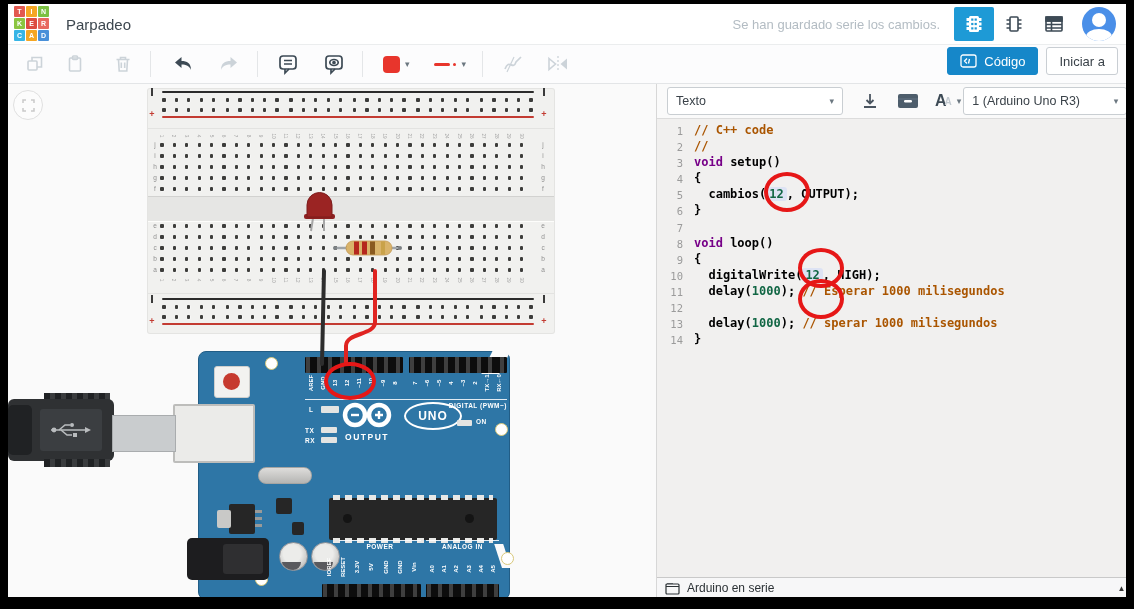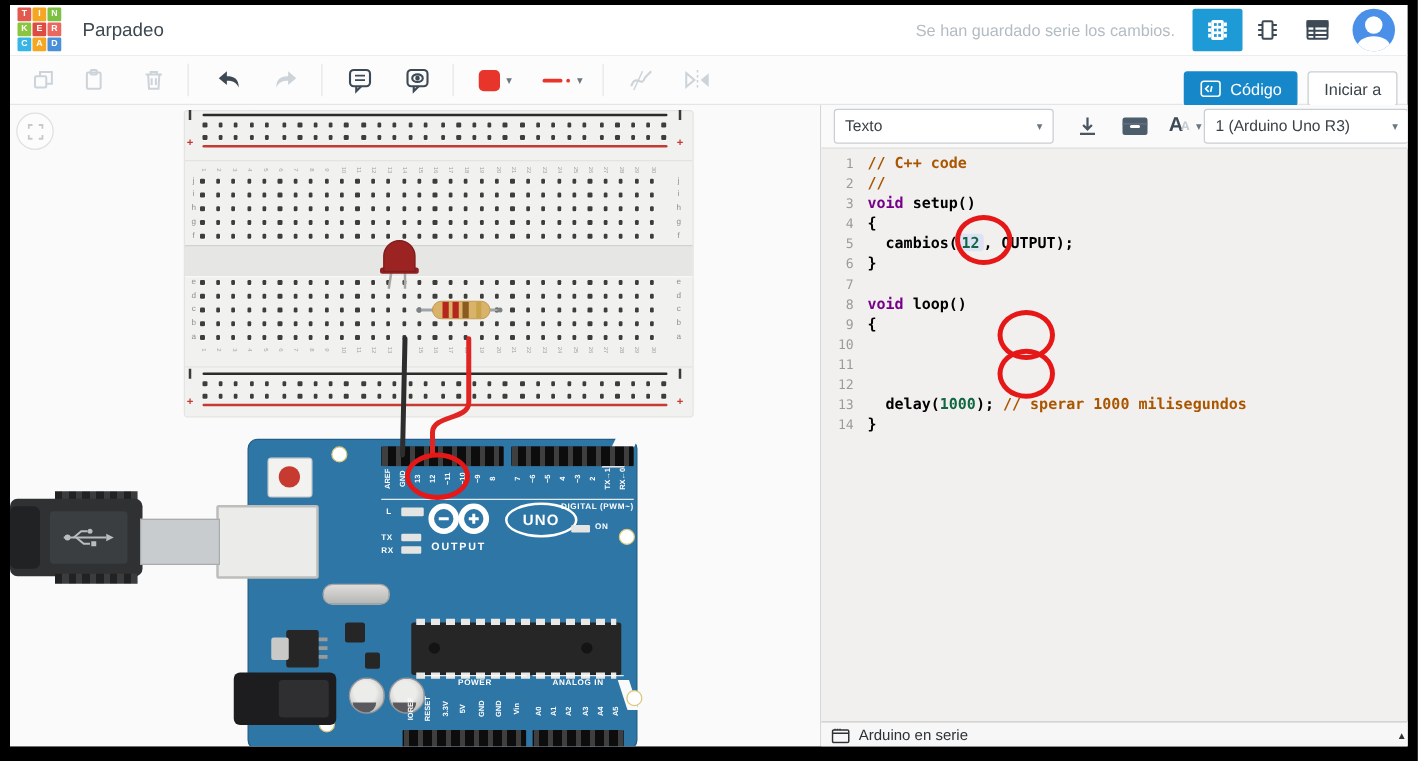--- a/index.html
+++ b/index.html
@@ -18,21 +18,21 @@
   .avatar .head{position:absolute;left:10px;top:6px;width:14px;height:14px;border-radius:50%;background:#fff;}
   .avatar .body{position:absolute;left:4px;top:22px;width:26px;height:16px;border-radius:50%;background:#fff;}
   
   .toolbar{position:relative;height:38px;background:#fcfcfd;border-bottom:1px solid #e3e5e7;display:flex;align-items:center;}
   .tbtn{border:0;background:transparent;padding:2px;margin-left:14px;cursor:pointer;display:flex;align-items:center;}
   .tsep{width:1px;height:26px;background:#e4e6e8;margin-left:14px;}
   .caret{font-size:9px;color:#6b7780;margin-left:5px;}
   .swatch{width:17px;height:17px;border-radius:4px;background:#e8352c;}
   .resline{width:16px;height:3px;border-radius:2px;background:#e8352c;position:relative;}
   .resline::after{content:"";position:absolute;right:-6px;top:0;width:3px;height:3px;border-radius:2px;background:#e8352c;}
-  .tb-right{position:absolute;right:8px;top:12px;display:flex;gap:8px;align-items:center;}
+  .tb-right{position:absolute;right:8px;top:2px;display:flex;gap:8px;align-items:center;}
   .btn{height:28px;border-radius:3px;font-size:13px;display:flex;align-items:center;gap:7px;padding:0 12px;cursor:pointer;border:1px solid #c9ced3;background:#fff;color:#3a4249;}
   .btn.blue{background:#1687c9;border-color:#1687c9;color:#fff;}
   .play{width:0;height:0;border-left:9px solid #3d4247;border-top:5.5px solid transparent;border-bottom:5.5px solid transparent;}
   .simwrap{position:relative;}
   .ann{border:4px solid #e61717;border-radius:50%;position:absolute;pointer-events:none;}
   .simwrap .ann{left:-11px;top:-8px;right:-11px;bottom:-8px;}
   
   .main{position:relative;height:514px;display:flex;}
   .canvas{position:relative;width:648px;height:514px;background:#fafafa;overflow:hidden;flex:none;}
   .divider{width:1px;background:#d7d7d7;flex:none;}
@@ -943,22 +943,22 @@
       <div class="cp-code" id="code">
             <div class="cl"><div class="lnum">1</div><div class="ltext"><span class="cm">// C++ code</span></div></div>
             <div class="cl"><div class="lnum">2</div><div class="ltext"><span class="cm">//</span></div></div>
             <div class="cl"><div class="lnum">3</div><div class="ltext"><span class="kw">void</span><span class="pl"> setup()</span></div></div>
             <div class="cl"><div class="lnum">4</div><div class="ltext"><span class="pl">{</span></div></div>
             <div class="cl"><div class="lnum">5</div><div class="ltext"><span class="pl">  cambios(</span><span class="pin">12</span><span class="pl">, OUTPUT);</span></div></div>
             <div class="cl"><div class="lnum">6</div><div class="ltext"><span class="pl">}</span></div></div>
             <div class="cl"><div class="lnum">7</div><div class="ltext"></div></div>
             <div class="cl"><div class="lnum">8</div><div class="ltext"><span class="kw">void</span><span class="pl"> loop()</span></div></div>
             <div class="cl"><div class="lnum">9</div><div class="ltext"><span class="pl">{</span></div></div>
-            <div class="cl"><div class="lnum">10</div></div>
-            <div class="cl"><div class="lnum">11</div></div>
+            <div class="cl"><div class="lnum">10</div><div class="ltext"><span class="pl">  digitalWrite(</span><span class="pin">12</span><span class="pl">, HIGH);</span></div></div>
+            <div class="cl"><div class="lnum">11</div><div class="ltext"><span class="pl">  delay(</span><span class="nm">1000</span><span class="pl">); </span><span class="cm">// Esperar 1000 milisegundos</span></div></div>
             <div class="cl"><div class="lnum">12</div></div>
             <div class="cl"><div class="lnum">13</div><div class="ltext"><span class="pl">  delay(</span><span class="nm">1000</span><span class="pl">); </span><span class="cm">// sperar 1000 milisegundos</span></div></div>
             <div class="cl"><div class="lnum">14</div><div class="ltext"><span class="pl">}</span></div></div>
           </div>
 
       <div class="ann code-ann" style="left:107px;top:88px;width:38px;height:32px"></div>
       <div class="ann code-ann" style="left:141px;top:164px;width:38px;height:32px"></div>
       <div class="ann code-ann" style="left:141px;top:195px;width:38px;height:32px"></div>
 
       <div class="cp-monitor">

